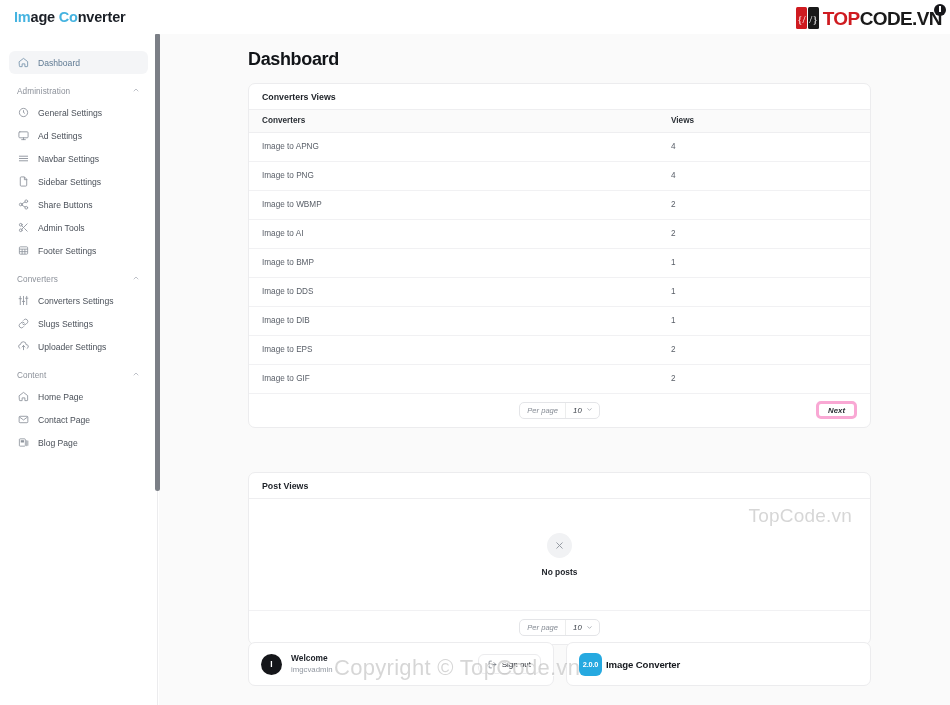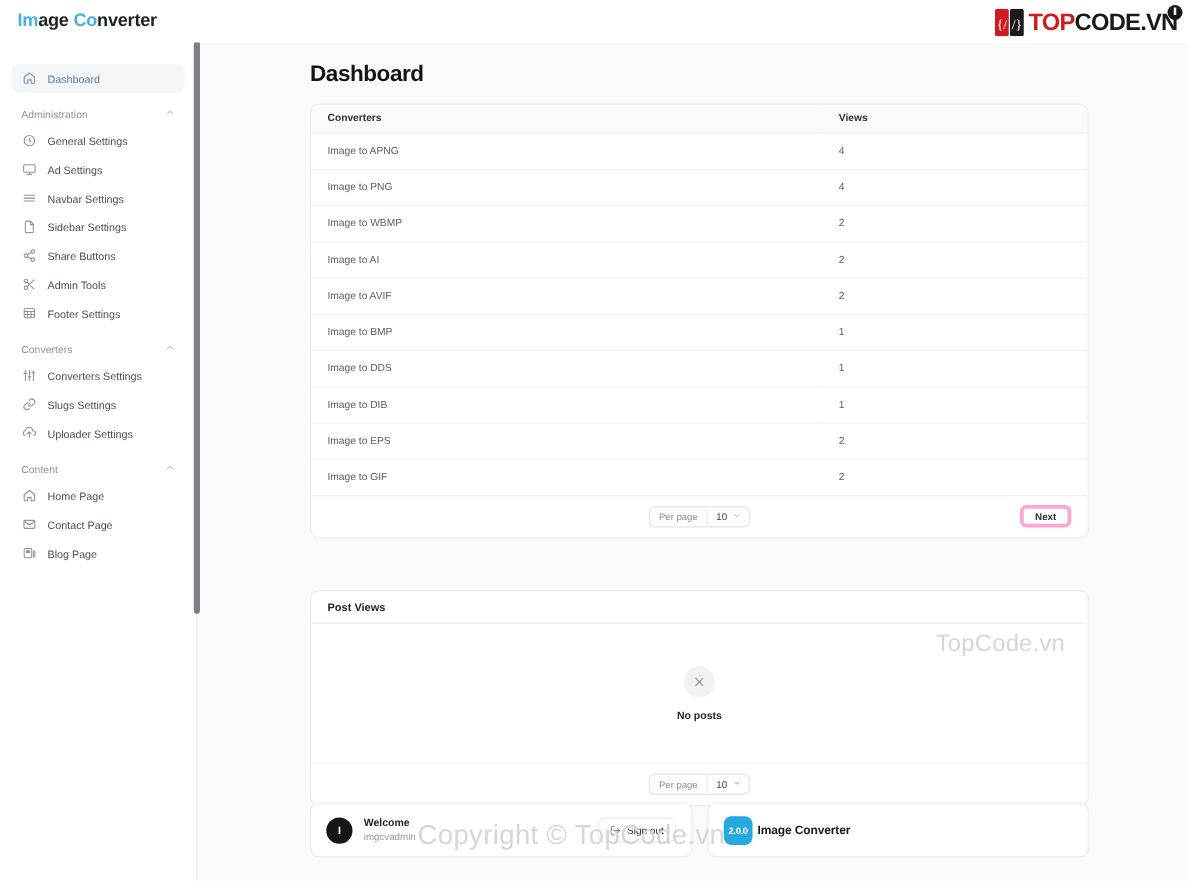--- a/index.html
+++ b/index.html
@@ -175,20 +175,21 @@
     vertical-align: middle;
   }
   th.col-views, td.col-views { width: 212px; }
 
   
   .pager {
     height: 33px;
     display: flex; align-items: center;
     padding: 0 13px;
     position: relative;
+    font-style: italic;
   }
   .pager.center { justify-content: center; }
   .perpage {
     display: inline-flex; align-items: center;
     height: 17px;
     border: 1px solid #e4e5e8;
     border-radius: 5px;
     background: #fff;
     overflow: hidden;
     margin: 0 auto;
@@ -501,20 +502,21 @@
   </div>
 </div>
 
 <div class="vscroll"></div>
 
 <div class="main">
 
   <div class="page-title">Dashboard</div>
 
   <div class="card" style="top:49px;">
+    <div class="card-head">Converters Views</div>
 
     <table>
       <thead>
         <tr>
           <th>Converters</th>
           <th class="col-views">Views</th>
         </tr>
       </thead>
       <tbody>
         <tr>
@@ -524,24 +526,20 @@
         <tr>
           <td>Image to PNG</td>
           <td class="col-views">4</td>
         </tr>
         <tr>
           <td>Image to WBMP</td>
           <td class="col-views">2</td>
         </tr>
         <tr>
           <td>Image to AI</td>
-          <td class="col-views">2</td>
-        </tr>
-        <tr>
-          <td>Image to AVIF</td>
           <td class="col-views">2</td>
         </tr>
         <tr>
           <td>Image to BMP</td>
           <td class="col-views">1</td>
         </tr>
         <tr>
           <td>Image to DDS</td>
           <td class="col-views">1</td>
         </tr>

